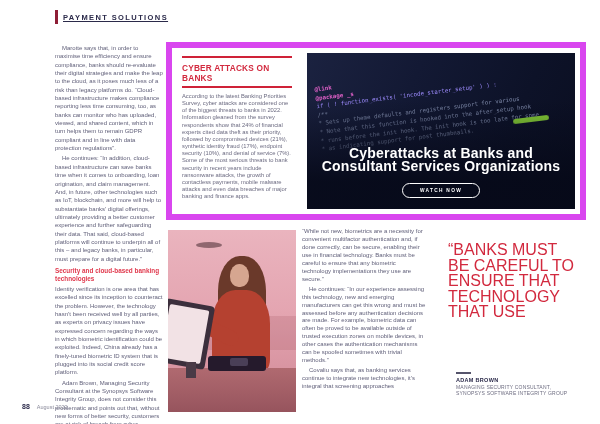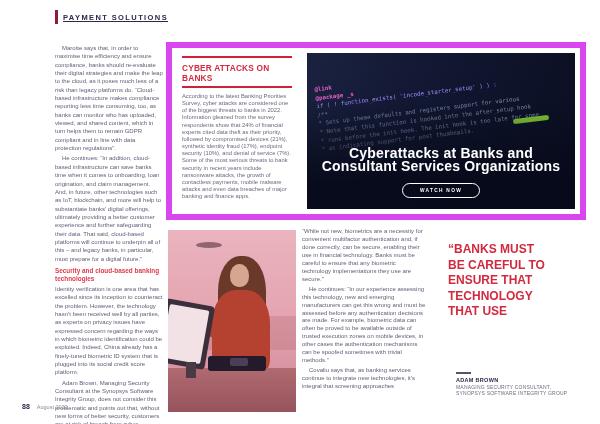--- a/index.html
+++ b/index.html
@@ -56,21 +56,21 @@
   .photo .arm{position:absolute;left:26px;top:94px;width:46px;height:15px;background:#b54130;border-radius:8px;transform:rotate(26deg);}
   .photo .counter{position:absolute;left:-8px;top:138px;width:146px;height:48px;
                   background:linear-gradient(180deg,#b06a70 0%,#a15d65 55%,#94525b 100%);}
   .photo .terminal{position:absolute;left:40px;top:126px;width:58px;height:15px;background:#251a2c;border-radius:3px;}
   .photo .terminal-screen{position:absolute;left:62px;top:128px;width:18px;height:8px;background:#4a3f57;border-radius:2px;}
   .photo .tablet{position:absolute;left:-8px;top:72px;width:50px;height:64px;background:#3c2f3c;border-radius:4px;transform:rotate(10deg);}
   .photo .tablet-screen{position:absolute;left:-3px;top:77px;width:40px;height:54px;background:#f2e2e5;border-radius:2px;transform:rotate(10deg);}
   .photo .tablet-stand{position:absolute;left:18px;top:132px;width:10px;height:16px;background:#4a3a46;}
 
   
-  .quote{left:448px;top:242px;width:148px;color:#d2293e;font-weight:bold;font-size:12px;line-height:15.6px;}
+  .quote{left:448px;top:242px;width:148px;color:#d2293e;font-weight:normal;font-size:16px;line-height:15.6px;}
   .pq-rest{}
   .attr-rule{left:456px;top:372px;width:15px;height:1.5px;background:#55546b;}
   .attr-name{left:456px;top:377px;font-size:5.5px;font-weight:bold;color:#2b2a4a;letter-spacing:.3px;}
   .attr-title{left:456px;top:384px;font-size:5px;line-height:6.3px;color:#6d6c80;letter-spacing:.2px;}
 
   
   .footer{left:22px;top:403px;font-size:5.5px;color:#8a8a9a;}
   .pagenum{font-size:7px;font-weight:bold;color:#2b2a4a;margin-right:7px;}
 </style>
 </head>

